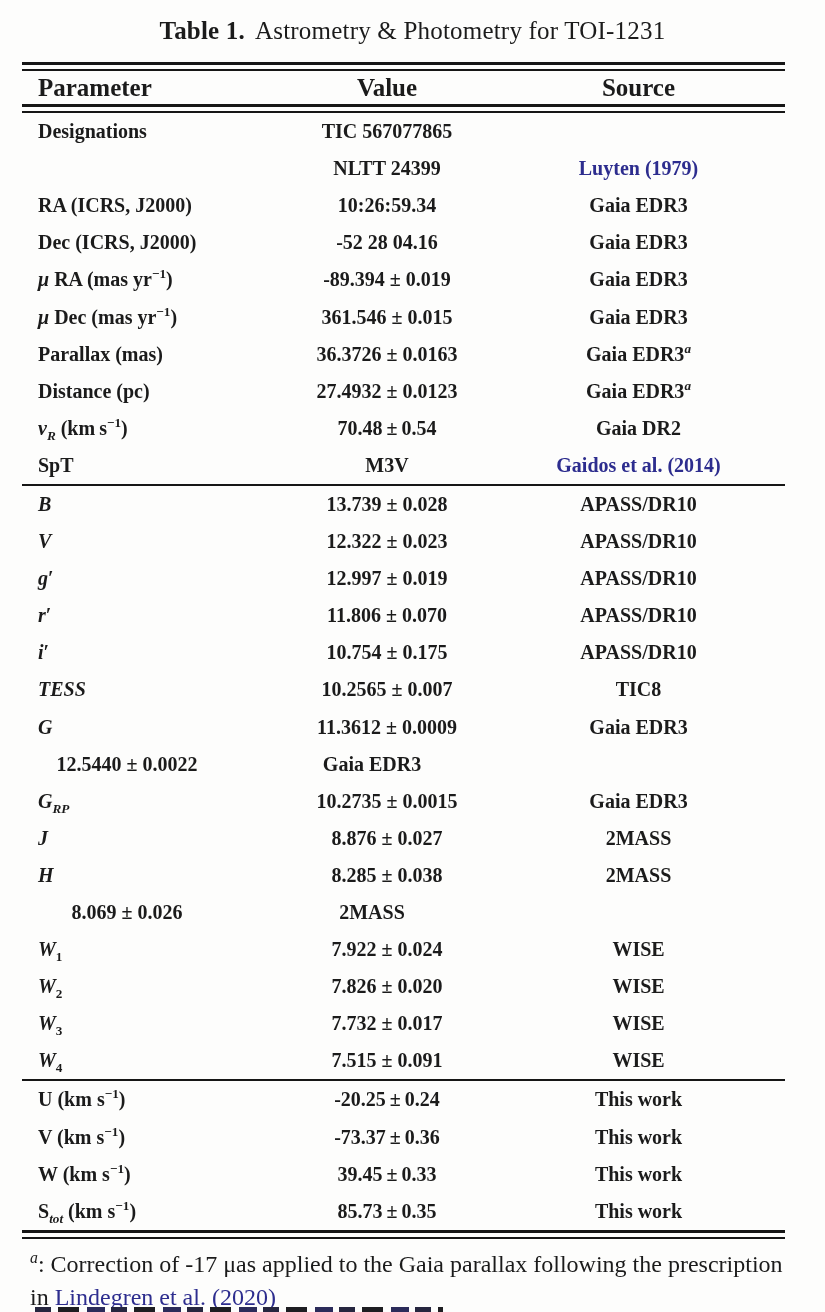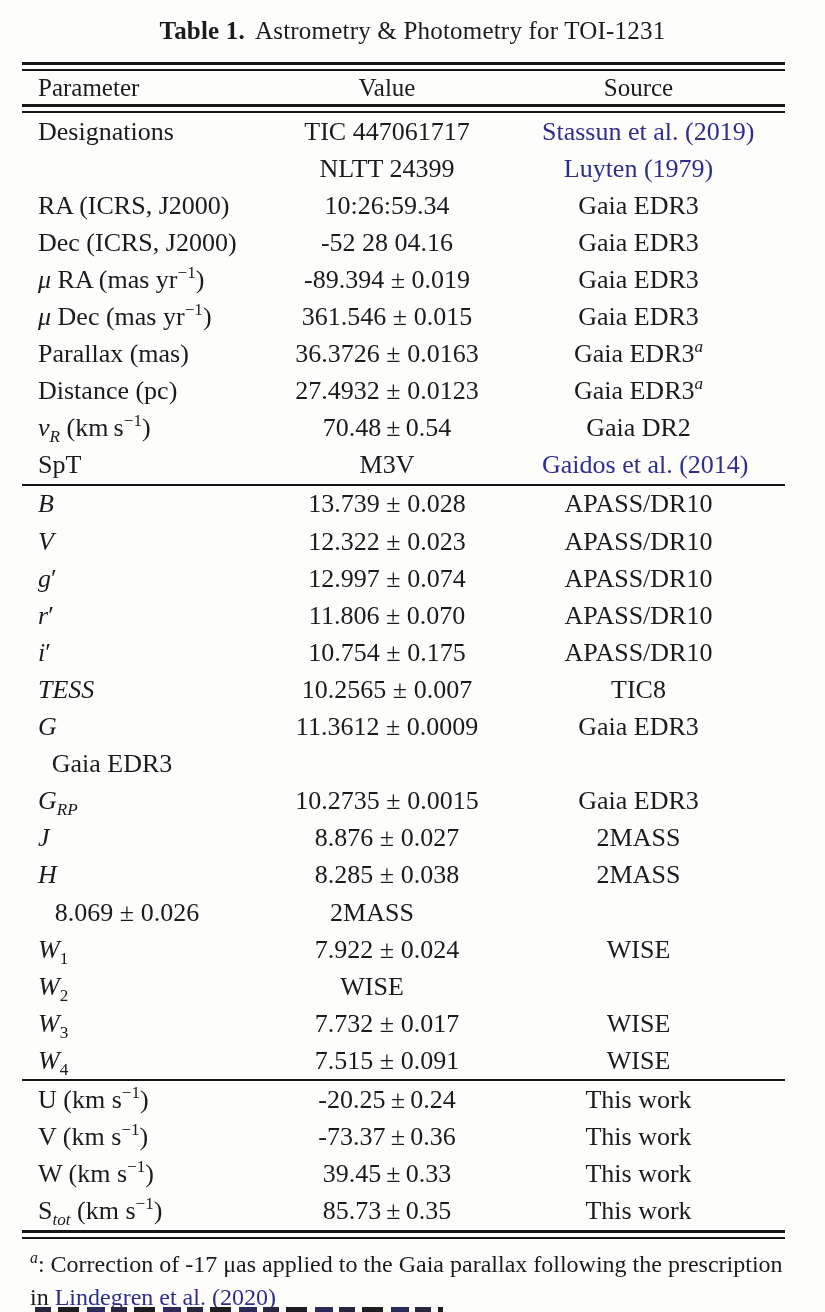--- a/index.html
+++ b/index.html
@@ -24,23 +24,24 @@
   }
   .double-rule {
     border-top: 3px solid #161616;
     border-bottom: 2px solid #161616;
     height: 4px;
   }
   .grid-row {
     display: grid;
     grid-template-columns: 230px 290px 1fr;
     align-items: center;
+    font-weight: bold;
   }
   .header-row { height: 33px; font-size: 25px; }
-  .trow { height: 37.1px; font-size: 26px; }
+  .trow { height: 37.1px; font-size: 20px; }
   .cell-param { text-align: left; padding-left: 16px; white-space: nowrap; }
   .cell-value { text-align: center; padding-right: 20px; white-space: nowrap; }
   .cell-source { text-align: center; padding-right: 50px; white-space: nowrap; }
   .single-rule { height: 2px; background: #161616; }
   .citation { color: #2d2d8e; }
   sup, sub { font-size: 66%; line-height: 0; }
   .footnote {
     margin: 9px 28px 0 30px;
     font-size: 24px;
     line-height: 33px;
@@ -72,22 +73,21 @@
     <div class="cell-param">Parameter</div>
     <div class="cell-value">Value</div>
     <div class="cell-source">Source</div>
   </div>
 
   <div class="double-rule"></div>
 
   <div id="table-body">
       <div class="grid-row trow">
         <div class="cell-param">Designations</div>
-        <div class="cell-value">TIC 447061717</div>
-        <div class="cell-source"><span class="citation">Stassun et al. (2019)</span></div>
+        <div class="cell-value">TIC 567077865</div>
       </div>
       <div class="grid-row trow">
         <div class="cell-param"></div>
         <div class="cell-value">NLTT 24399</div>
         <div class="cell-source"><span class="citation">Luyten (1979)</span></div>
       </div>
       <div class="grid-row trow">
         <div class="cell-param">RA (ICRS, J2000)</div>
         <div class="cell-value">10:26:59.34</div>
         <div class="cell-source">Gaia EDR3</div>
@@ -133,21 +133,21 @@
         <div class="cell-value">13.739 ± 0.028</div>
         <div class="cell-source">APASS/DR10</div>
       </div>
       <div class="grid-row trow">
         <div class="cell-param"><i>V</i></div>
         <div class="cell-value">12.322 ± 0.023</div>
         <div class="cell-source">APASS/DR10</div>
       </div>
       <div class="grid-row trow">
         <div class="cell-param"><i>g</i>′</div>
-        <div class="cell-value">12.997 ± 0.074</div>
+        <div class="cell-value">12.997 ± 0.019</div>
         <div class="cell-source">APASS/DR10</div>
       </div>
       <div class="grid-row trow">
         <div class="cell-param"><i>r</i>′</div>
         <div class="cell-value">11.806 ± 0.070</div>
         <div class="cell-source">APASS/DR10</div>
       </div>
       <div class="grid-row trow">
         <div class="cell-param"><i>i</i>′</div>
         <div class="cell-value">10.754 ± 0.175</div>
@@ -157,20 +157,21 @@
         <div class="cell-param"><i>TESS</i></div>
         <div class="cell-value">10.2565 ± 0.007</div>
         <div class="cell-source">TIC8</div>
       </div>
       <div class="grid-row trow">
         <div class="cell-param"><i>G</i></div>
         <div class="cell-value">11.3612 ± 0.0009</div>
         <div class="cell-source">Gaia EDR3</div>
       </div>
       <div class="grid-row trow">
+        <div class="cell-value">12.5440 ± 0.0022</div>
         <div class="cell-source">Gaia EDR3</div>
       </div>
       <div class="grid-row trow">
         <div class="cell-param"><i>G<sub>RP</sub></i></div>
         <div class="cell-value">10.2735 ± 0.0015</div>
         <div class="cell-source">Gaia EDR3</div>
       </div>
       <div class="grid-row trow">
         <div class="cell-param"><i>J</i></div>
         <div class="cell-value">8.876 ± 0.027</div>
@@ -185,20 +186,21 @@
         <div class="cell-value">8.069 ± 0.026</div>
         <div class="cell-source">2MASS</div>
       </div>
       <div class="grid-row trow">
         <div class="cell-param"><i>W</i><sub>1</sub></div>
         <div class="cell-value">7.922 ± 0.024</div>
         <div class="cell-source">WISE</div>
       </div>
       <div class="grid-row trow">
         <div class="cell-param"><i>W</i><sub>2</sub></div>
+        <div class="cell-value">7.826 ± 0.020</div>
         <div class="cell-source">WISE</div>
       </div>
       <div class="grid-row trow">
         <div class="cell-param"><i>W</i><sub>3</sub></div>
         <div class="cell-value">7.732 ± 0.017</div>
         <div class="cell-source">WISE</div>
       </div>
       <div class="grid-row trow">
         <div class="cell-param"><i>W</i><sub>4</sub></div>
         <div class="cell-value">7.515 ± 0.091</div>

